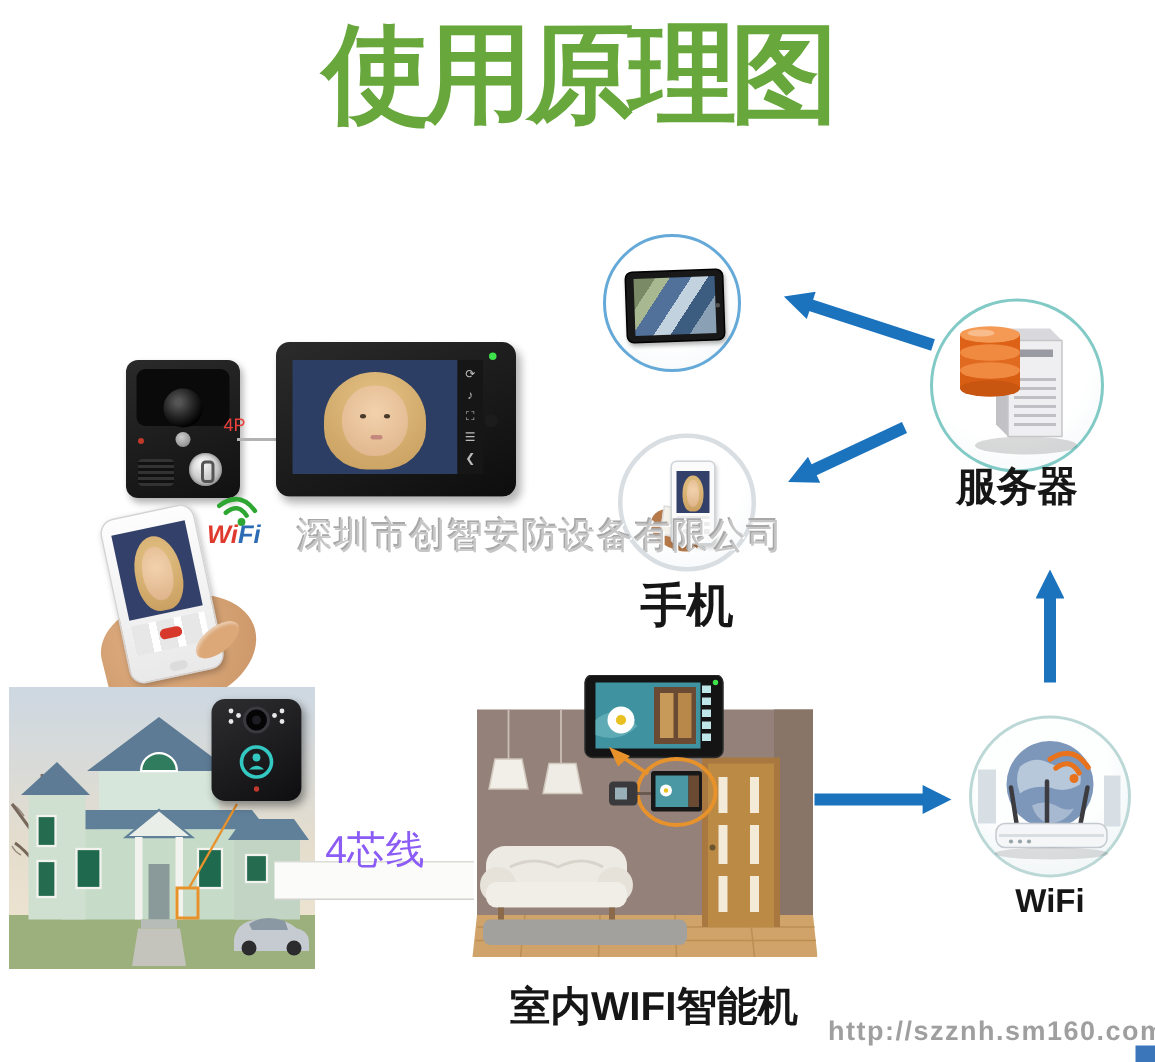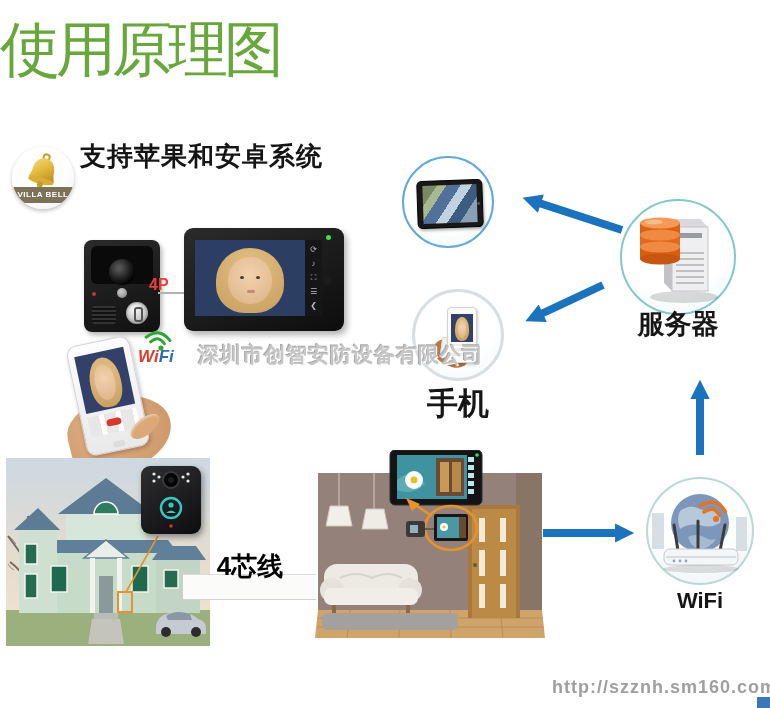--- a/index.html
+++ b/index.html
@@ -4,21 +4,21 @@
 <style>
   :root{
     --title-green:#67a73b; --arrow-blue:#1b72bd; --highlight-orange:#e8922c;
     --wifi-red:#e03a2e; --wifi-blue:#2d6cb4; --wifi-green:#2ea632; --label-red:#e8413c;
   }
   *{margin:0;padding:0;box-sizing:border-box}
   body{background:#888;font-family:"Liberation Sans","DejaVu Sans",sans-serif}
   #canvas{position:relative;width:770px;height:708px;background:#fff;overflow:hidden;margin:0 auto}
   .abs{position:absolute}
 
-  .title{left:0;right:0;top:0;font-size:60px;font-weight:400;
+  .title{left:0;right:0;top:0;text-align:center;font-size:72px;font-weight:700;
     color:var(--title-green);letter-spacing:-4px;line-height:100px;white-space:nowrap}
 
   
   .badge{left:12px;top:147px;width:62px;height:62px;border-radius:50%;
     background:radial-gradient(circle at 35% 30%,#ffffff 55%,#ececea);box-shadow:0 2px 4px rgba(0,0,0,.25);overflow:hidden}
   .badge-band{position:absolute;left:-6px;right:-6px;bottom:6px;height:16px;background:#7c7258;
     color:#fff;font-size:8px;font-weight:700;text-align:center;line-height:16px;letter-spacing:.5px}
   .badge-bell{position:absolute;left:14px;top:6px;width:34px;height:38px}
 
   .support{left:80px;top:139px;font-size:26px;font-weight:800;color:#151515;letter-spacing:1px}
@@ -32,21 +32,21 @@
   .db-dot-red{position:absolute;left:8px;top:52px;width:4px;height:4px;border-radius:50%;background:#c0392b}
   .db-dot-gray{position:absolute;left:50%;top:48px;width:10px;height:10px;margin-left:-5px;border-radius:50%;
     background:radial-gradient(circle at 40% 35%,#cfcfcf,#7a7a7a)}
   .db-grille{position:absolute;left:8px;bottom:8px;width:24px;height:18px;
     background:repeating-linear-gradient(0deg,#333 0 2px,#111 2px 4px);border-radius:3px}
   .db-btn{position:absolute;right:12px;bottom:8px;width:22px;height:22px;border-radius:50%;
     background:radial-gradient(circle at 40% 32%,#fafafa,#9f9f9f);box-shadow:inset 0 0 3px #666}
   .db-btn::after{content:"";position:absolute;left:8px;top:5px;width:5px;height:11px;border:2px solid #555;border-radius:3px}
 
   .wire-a{left:158px;top:292px;width:30px;height:2px;background:#b2b2b2}
-  .fourp{left:149px;top:276px;font-size:16px;font-weight:700;color:var(--label-red)}
+  .fourp{left:149px;top:276px;font-size:12px;font-weight:400;color:var(--label-red)}
 
   
   .monitor-a{left:184px;top:228px;width:160px;height:103px;border-radius:9px;
     background:linear-gradient(155deg,#2b2b2b,#0d0d0d);box-shadow:3px 4px 6px rgba(0,0,0,.3)}
   .mon-screen{position:absolute;left:11px;top:12px;width:110px;height:76px;background:#2c3e64;overflow:hidden}
   .mon-strip{position:absolute;left:121px;top:12px;width:17px;height:76px;background:#161616;
     color:#bbb;font-size:8px;line-height:14px;text-align:center;padding-top:3px}
   .mon-led{position:absolute;right:13px;top:7px;width:5px;height:5px;border-radius:50%;background:#3ee24a}
   .mon-spk{position:absolute;right:12px;top:48px;width:9px;height:9px;border-radius:50%;background:#1c1c1c}
   .face-hair{position:absolute;left:50%;top:10%;width:62%;height:86%;margin-left:-31%;border-radius:50% 50% 42% 42%;
@@ -69,21 +69,21 @@
   .hp-phone{position:absolute;left:26px;top:0;width:64px;height:112px;background:linear-gradient(#fdfdfd,#e9e9ea);
     border:1px solid #d4d4d6;border-radius:10px;transform:rotate(-12deg);box-shadow:1px 2px 4px rgba(0,0,0,.25)}
   .hp-screen{position:absolute;left:6px;top:10px;width:50px;height:58px;background:#33406a;overflow:hidden}
   .hp-row{position:absolute;left:6px;top:72px;width:50px;height:20px;
     background:repeating-linear-gradient(90deg,#e7e7e7 0 12px,#fff 12px 17px)}
   .hp-pill{position:absolute;left:24px;top:78px;width:15px;height:7px;border-radius:4px;background:#d8372c}
   .hp-home{position:absolute;left:26px;bottom:3px;width:12px;height:6px;border-radius:3px;background:#dcdcdc}
   .hp-thumb{position:absolute;left:78px;top:78px;width:34px;height:17px;border-radius:50%;
     background:#dca878;transform:rotate(-38deg);box-shadow:inset 0 2px 2px rgba(255,255,255,.4)}
 
-  .watermark{left:198px;top:341px;font-size:21px;letter-spacing:1px;color:#c6c6c6;font-weight:700;
+  .watermark{left:198px;top:341px;font-size:24px;letter-spacing:1px;color:#c6c6c6;font-weight:400;
     text-shadow:1px 1px 0 #fff,-1px -1px 0 #a8a8a8;z-index:60;pointer-events:none;white-space:nowrap;
     font-family:"Liberation Serif","DejaVu Serif",serif}
 
   
   .node-circle{border-radius:50%;background:radial-gradient(circle at 45% 35%,#ffffff 55%,#f0f5f7)}
   .tablet-circle{left:402px;top:156px;width:92px;height:92px;border:2px solid #64a9d8}
   .tablet-body{position:absolute;left:13px;top:22px;width:66px;height:48px;background:#181818;border:1px solid #000;
     border-radius:5px;transform:rotate(-2deg);box-shadow:1px 2px 3px rgba(0,0,0,.3)}
   .tablet-screen{position:absolute;left:5px;top:4px;width:54px;height:38px;
     background:linear-gradient(125deg,#7a8a66 0 18%,#a8b890 18% 30%,#51719b 30% 48%,#c3d2df 48% 62%,#3c5c80 62% 78%,#8aa0b4 78%)}
@@ -107,57 +107,38 @@
   .node-label{font-weight:800;color:#161616;text-align:center}
   .lbl-tablet{left:400px;top:249px;width:96px;font-size:29px}
   .lbl-phone{left:410px;top:383px;width:96px;font-size:31px}
   .lbl-server{left:618px;top:306px;width:120px;font-size:27px}
   .lbl-router{left:646px;top:588px;width:108px;font-size:22px;font-weight:900}
   .lbl-door{left:20px;top:652px;width:155px;font-size:28px}
   .lbl-indoor{left:338px;top:653px;width:196px;font-size:27px;white-space:nowrap}
 
   
   .band{left:183px;top:574px;width:133px;height:26px;background:#fbfbf9;border-top:1px solid #dcdcd8;border-bottom:1px solid #d2d2ce}
-  .band-label{left:200px;top:549px;width:100px;text-align:center;font-size:26px;font-weight:700;color:#000000;z-index:20}
+  .band-label{left:200px;top:549px;width:100px;text-align:center;font-size:26px;font-weight:400;color:#8b5cf6;z-index:20}
 
   .url{left:552px;top:677px;font-size:18px;font-weight:800;color:#9f9f9f;letter-spacing:1px}
   .corner-mark{left:757px;top:697px;width:13px;height:11px;background:#3b76bb}
 
   svg{display:block}
   .arrow-line{stroke:var(--arrow-blue);stroke-width:8;fill:none}
   .arrow-head{fill:var(--arrow-blue)}
   .orange{stroke:var(--highlight-orange)}
 </style>
 </head>
 <body>
 
 <div id="canvas">
 
   <div class="abs title">使用原理图</div>
 
-  <div class="abs badge">
-    <svg class="badge-bell" viewBox="0 0 34 38">
-      <defs>
-        <linearGradient id="gold" x1="0" y1="0" x2="1" y2="1">
-          <stop offset="0" stop-color="#f6e08a"></stop>
-            <stop offset=".5" stop-color="#e3b83e"></stop>
-            <stop offset="1" stop-color="#b9891d"></stop>
-        </linearGradient>
-      </defs>
-      <g transform="rotate(14 17 19)">
-        <circle cx="17" cy="4" r="3" fill="none" stroke="#caa02c" stroke-width="2"></circle>
-        <path d="M17 5 C8 6 6 13 6 20 L4 27 L30 27 L28 20 C28 13 26 6 17 5 Z" fill="url(#gold)"></path>
-        <ellipse cx="17" cy="28" rx="13" ry="3.4" fill="#d8ae34"></ellipse>
-        <circle cx="17" cy="32" r="3" fill="#c29a28"></circle>
-      </g>
-    </svg>
-    <div class="badge-band">VILLA BELL</div>
-  </div>
-
-  <div class="abs support">支持苹果和安卓系统</div>
+
 
   <div class="abs doorbell-a">
     <div class="db-cam-panel"></div>
     <div class="db-lens"></div>
     <div class="db-dot-red"></div>
     <div class="db-dot-gray"></div>
     <div class="db-grille"></div>
     <div class="db-btn"></div>
   </div>
 
@@ -429,20 +410,21 @@
     <rect x="149" y="67" width="7" height="21" fill="#6a4a32"></rect>
     <ellipse cx="141" cy="78" rx="26" ry="22" fill="none" class="orange" stroke-width="2.6"></ellipse>
     <line x1="122" y1="66" x2="104" y2="54" class="orange" stroke-width="2.6"></line>
     <polygon points="96,48 110,54 102,61" fill="var(--highlight-orange)"></polygon>
 
     <line x1="114" y1="79" x2="124" y2="79" stroke="#6a5a50" stroke-width="2"></line>
     <rect x="96" y="71" width="19" height="16" rx="3" fill="#3a3a3c"></rect>
     <rect x="100" y="75" width="8" height="8" fill="#9ab0b8"></rect>
   </svg>
 
+  <div class="abs node-label lbl-indoor">室内WIFI智能机</div>
 
   <svg class="abs" style="left:0;top:0;pointer-events:none" width="770" height="708" viewBox="0 0 770 708">
     <defs>
       <marker id="ah" viewBox="0 0 10 10" refX="1" refY="5" markerWidth="2.8" markerHeight="2.4" orient="auto">
         <path d="M0 0 L10 5 L0 10 Z" class="arrow-head"></path>
       </marker>
     </defs>
     <line x1="622" y1="230" x2="539" y2="203" class="arrow-line" marker-end="url(#ah)"></line>
     <line x1="603" y1="285" x2="541" y2="314" class="arrow-line" marker-end="url(#ah)"></line>
     <line x1="700" y1="455" x2="700" y2="397" class="arrow-line" marker-end="url(#ah)"></line>

